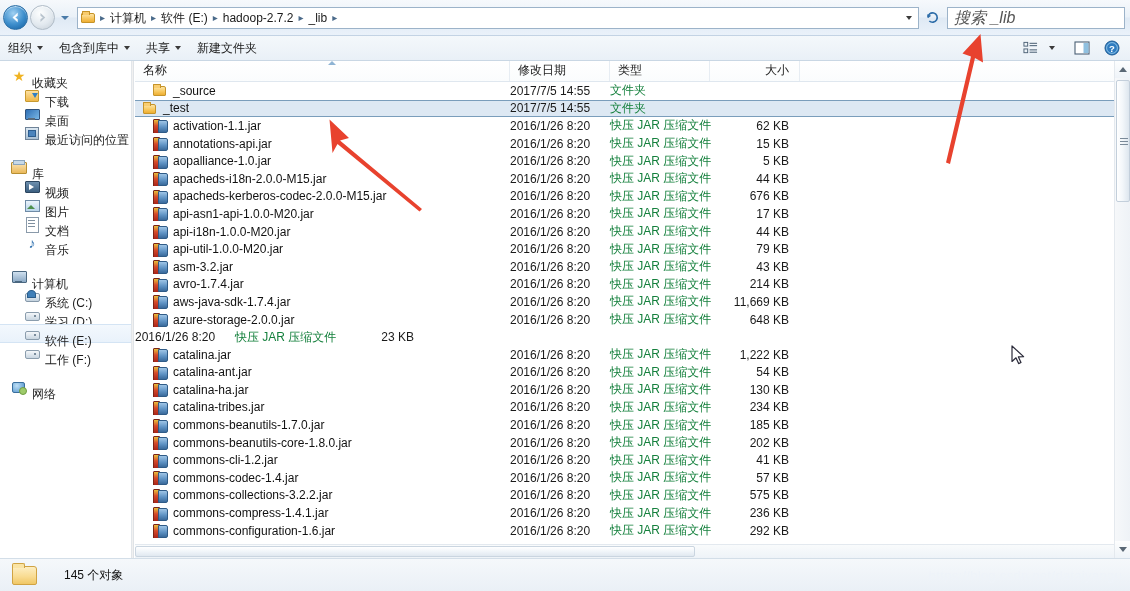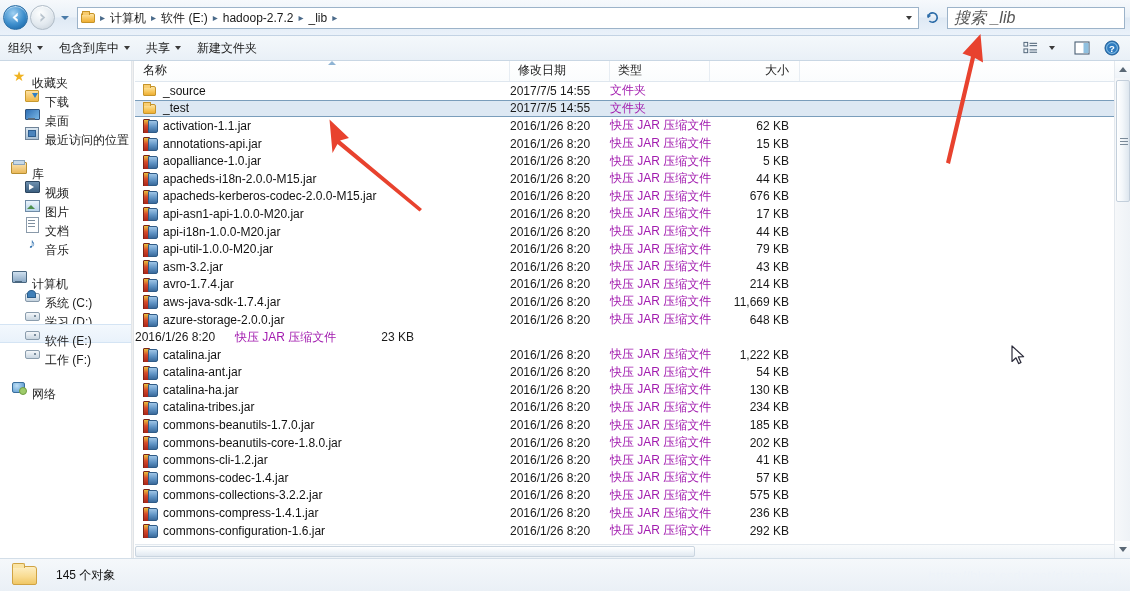--- a/index.html
+++ b/index.html
@@ -256,23 +256,23 @@
     display: flex; align-items: center; height: 17.6px;
     font-size: 12px; color: #111; white-space: nowrap;
     position: relative;
   }
   .row.selected {
     background: #dde8f3;
     border: 1px solid #7a9dbb;
     border-left: none; border-right: none;
   }
   .row.selected .c-name { padding-left: 7px; }
-  .c-name { width: 375px; display: flex; align-items: center; padding-left: 7px; overflow: hidden; }
+  .c-name { width: 375px; display: flex; align-items: center; padding-left: 17px; overflow: hidden; }
   .c-date { width: 100px; color: #1a1a1a; }
-  .c-type { width: 100px; color: #a21caf; }
+  .c-type { width: 100px; color: #15803d; }
   .c-size { width: 90px; text-align: right; padding-right: 11px; color: #1a1a1a; }
   .ficon { width: 15px; height: 15px; margin-right: 6px; flex: 0 0 auto; position: relative; }
 
   .ficon.folder i {
     position: absolute; left: 1px; top: 3px; width: 13px; height: 10px;
     background: linear-gradient(to bottom, #fde4a4 0%, #f8c95f 55%, #edae32 100%);
     border: 1px solid #c6942a; border-radius: 1px 2px 1px 1px;
   }
   .ficon.folder i::before {
     content: ""; position: absolute; left: -1px; top: -3px; width: 6px; height: 3px;
@@ -340,21 +340,21 @@
   }
   #st-folder i {
     position: absolute; left: 2px; top: 4px; width: 25px; height: 19px;
     background: linear-gradient(to bottom, #fdeec2 0%, #f9dc93 55%, #f0c765 100%);
     border: 1px solid #d0a343; border-radius: 2px 3px 2px 2px;
   }
   #st-folder i::before {
     content:""; position:absolute; left:-1px; top:-4px; width:11px; height:4px;
     background:#fae4a5; border:1px solid #d0a343; border-bottom:none; border-radius:2px 2px 0 0;
   }
-  #st-text { margin-left: 16px; font-size: 12px; color: #111; }
+  #st-text { margin-left: 24px; font-size: 12px; color: #111; }
 
   #watermark {
     position: absolute; right: 8px; bottom: 8px;
     font-size: 13px; color: #eef3f9; letter-spacing: .3px;
     font-family: "Liberation Sans", sans-serif;
     user-select: none; pointer-events: none;
   }
 
   
   .arrow-svg { position: absolute; pointer-events: none; }

